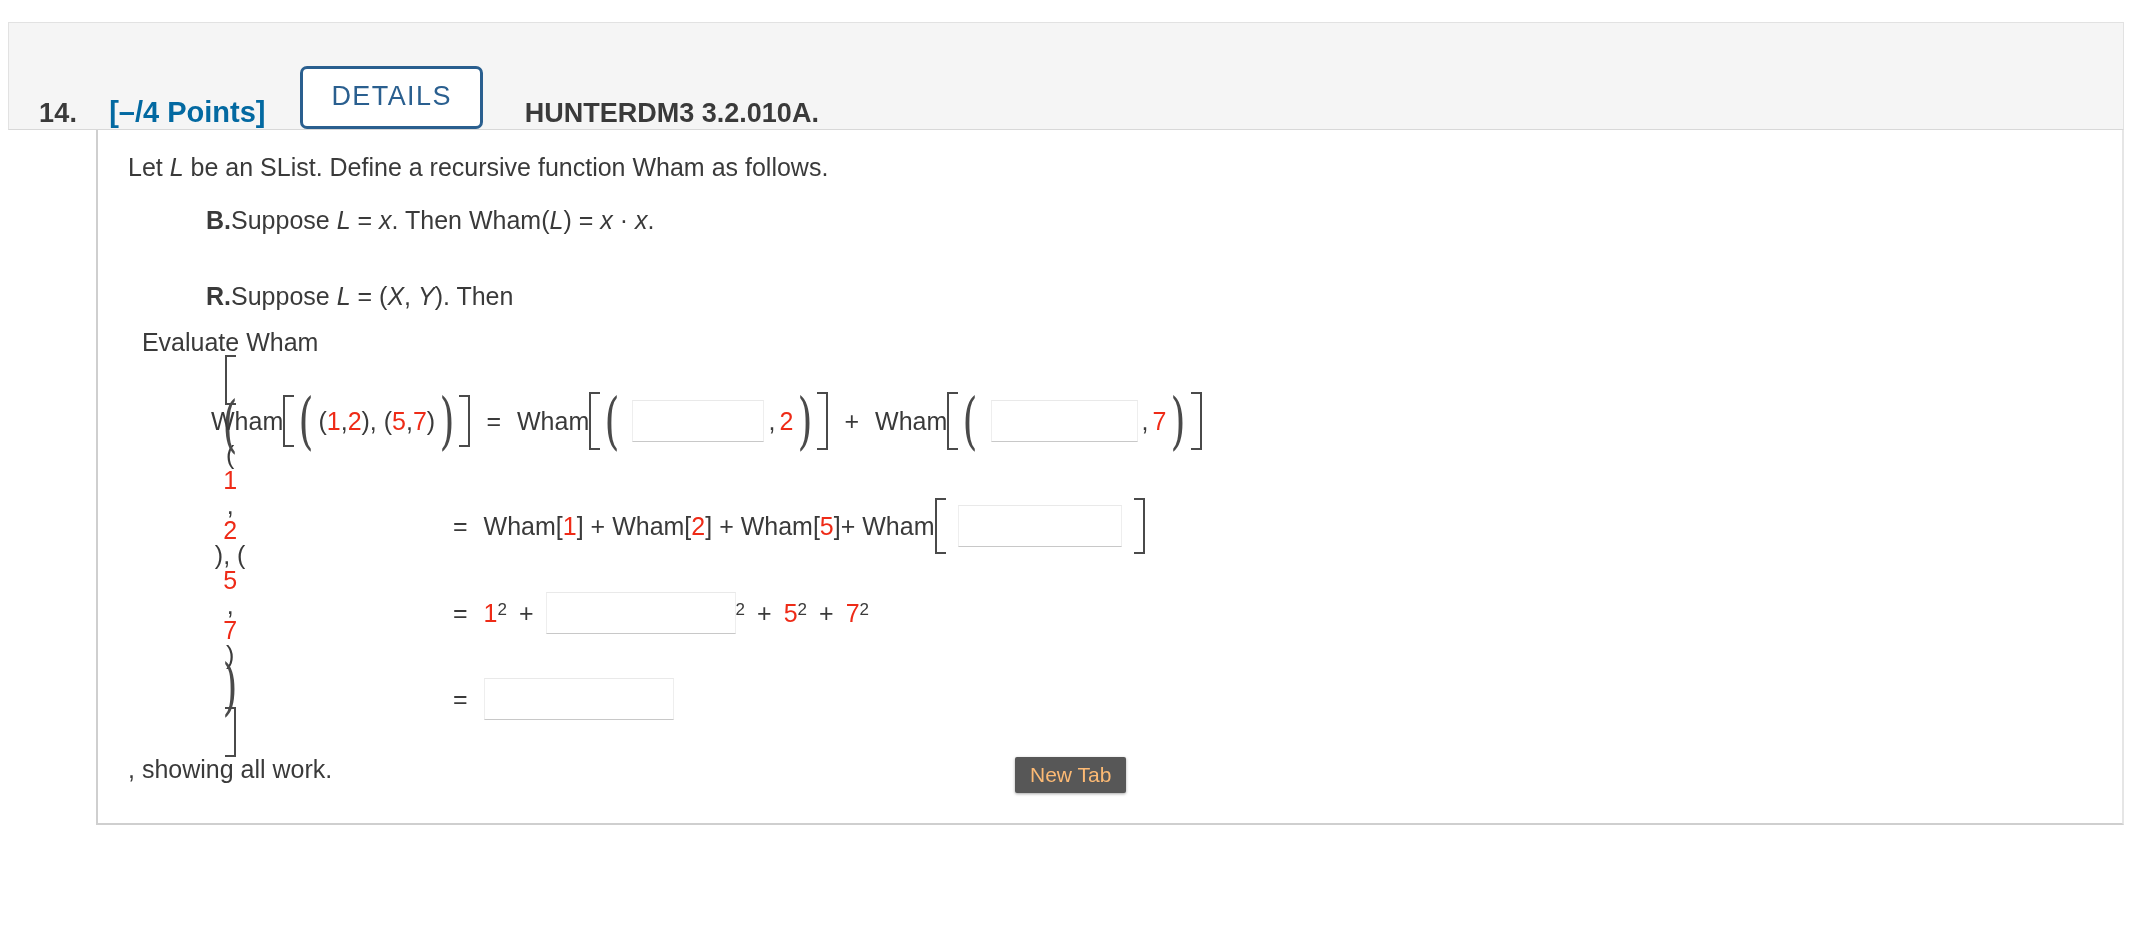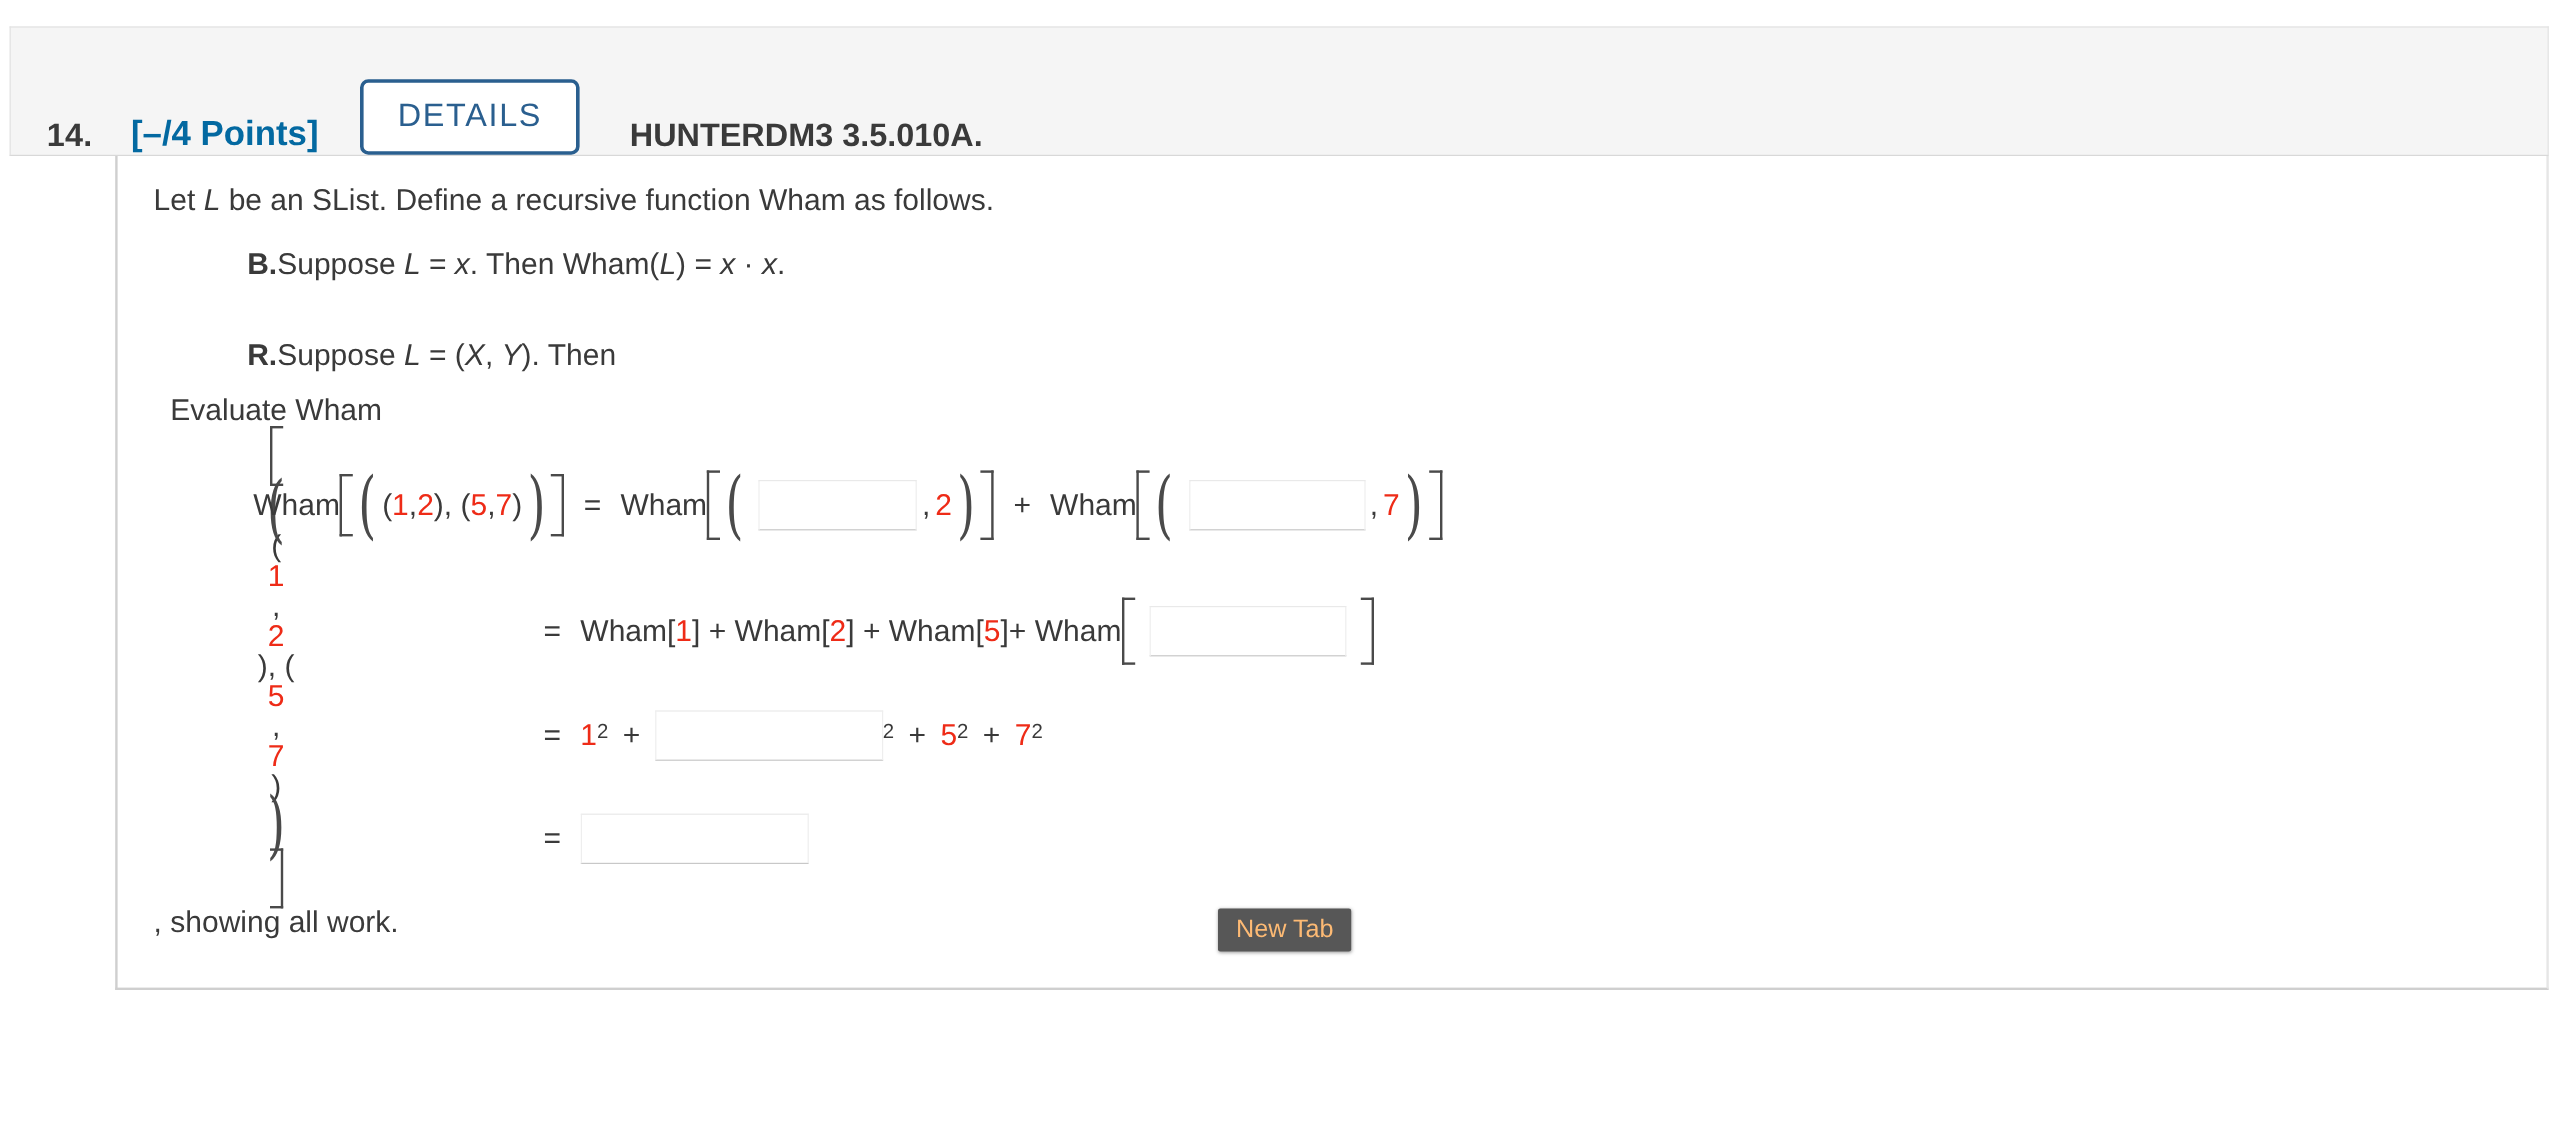--- a/index.html
+++ b/index.html
@@ -184,21 +184,21 @@
     line-height: 1;
   }
 </style>
 </head>
 <body>
 
 <div class="q-header">
   <span class="q-number">14.</span>
   <span class="q-points">[–/4 Points]</span>
   <button class="btn-outline btn-details">DETAILS</button>
-  <span class="q-code">HUNTERDM3 3.5.010A.</span>
+  <span class="q-code">HUNTERDM3 3.2.010A.</span>
   <span class="spacer"></span>
 </div>
 
 <div class="q-body">
 
   <div class="stmt line-intro">
     <span>Let </span><span class="i">L</span><span> be an SList. Define a recursive function Wham as follows.</span>
   </div>
 
   <div class="stmt line-B">

